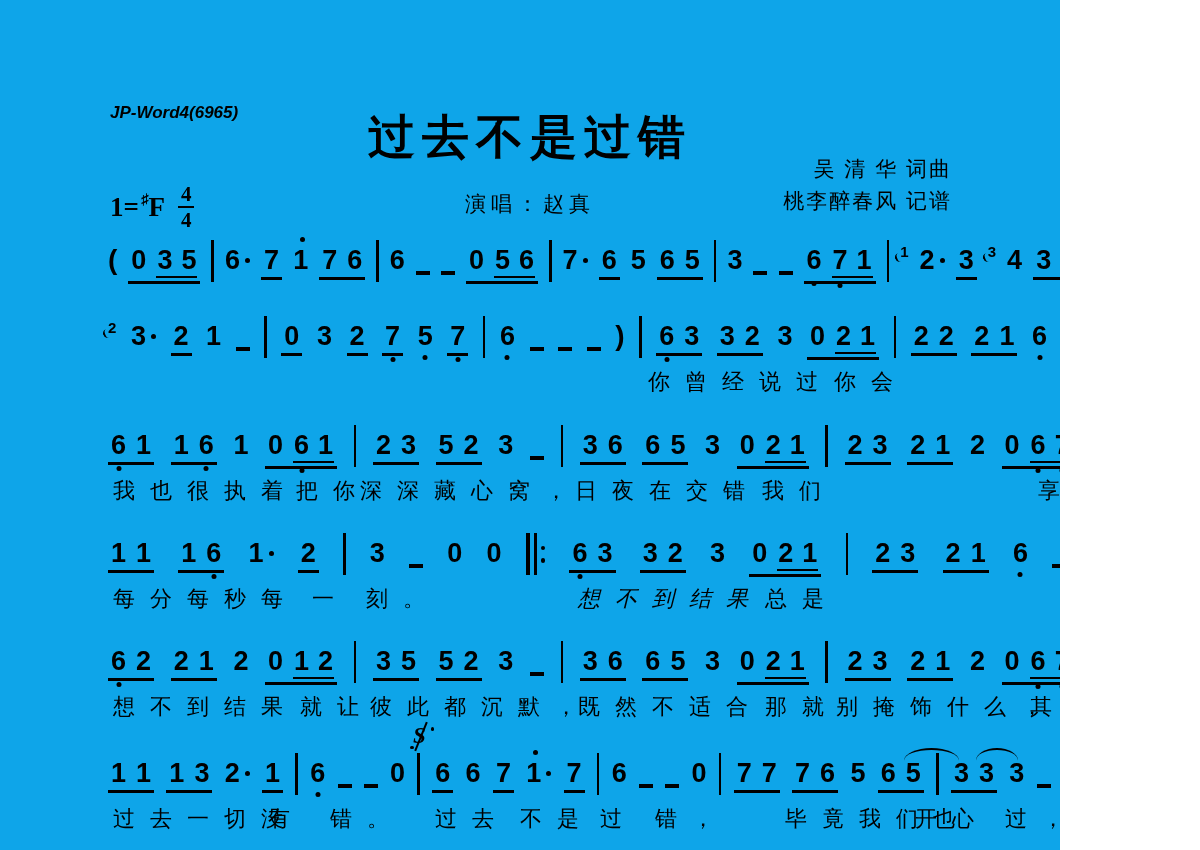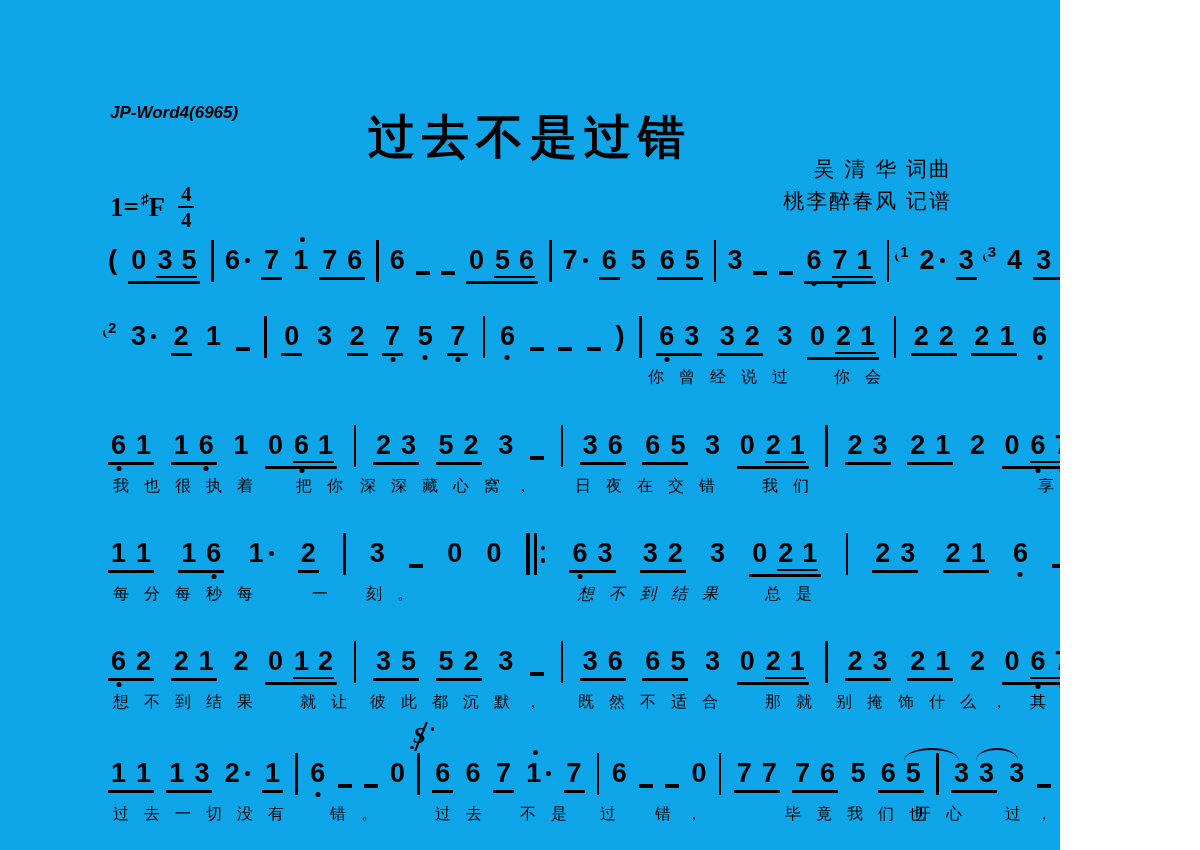--- a/index.html
+++ b/index.html
@@ -57,41 +57,42 @@
 
   .segno{position:absolute;top:-24px;width:18px;height:30px;}
   .ss{font:italic 700 23px "Liberation Serif",serif;line-height:26px;display:inline-block;}
   .sl{position:absolute;left:7px;top:-2px;width:2.2px;height:31px;background:#000;transform:rotate(22deg);}
   .sp1{position:absolute;right:-3px;top:4px;width:3.5px;height:3.5px;border-radius:50%;background:#000;}
   .sp2{position:absolute;left:-3px;bottom:4px;width:3.5px;height:3.5px;border-radius:50%;background:#000;}
 
   .tie{position:absolute;top:1px;height:13px;border-top:2.5px solid #000;
        border-radius:60% 60% 0 0/100% 100% 0 0;}
 
-  .lyr{position:absolute;top:57px;font-size:16px;letter-spacing:15px;white-space:nowrap;}
+  .lyr{position:absolute;top:57px;font-size:22px;letter-spacing:15px;white-space:nowrap;}
 </style>
 </head>
 <body>
 
 <div class="page">
   <div class="watermark">JP-Word4(6965)</div>
   <h1 class="title">过去不是过错</h1>
   <div class="credits">
     <div>吴  清  华 词曲</div>
     <div>桃李醉春风 记谱</div>
   </div>
   <div class="keysig">
     <span>1=</span>
       <span class="sharp">♯</span>
       <span>F</span>
     <span class="frac">
       <span class="ftop">4</span>
       <span class="fbot">4</span>
     </span>
   </div>
+  <div class="subtitle">演唱：赵真</div>
   <div id="music">
       <div class="sys sys1">
         <div class="mrow">
           <span class="txt">(</span>
           <span class="grp">
             <span class="note">
               <span class="d">0</span>
             </span>
             <span class="grp">
               <span class="note">

